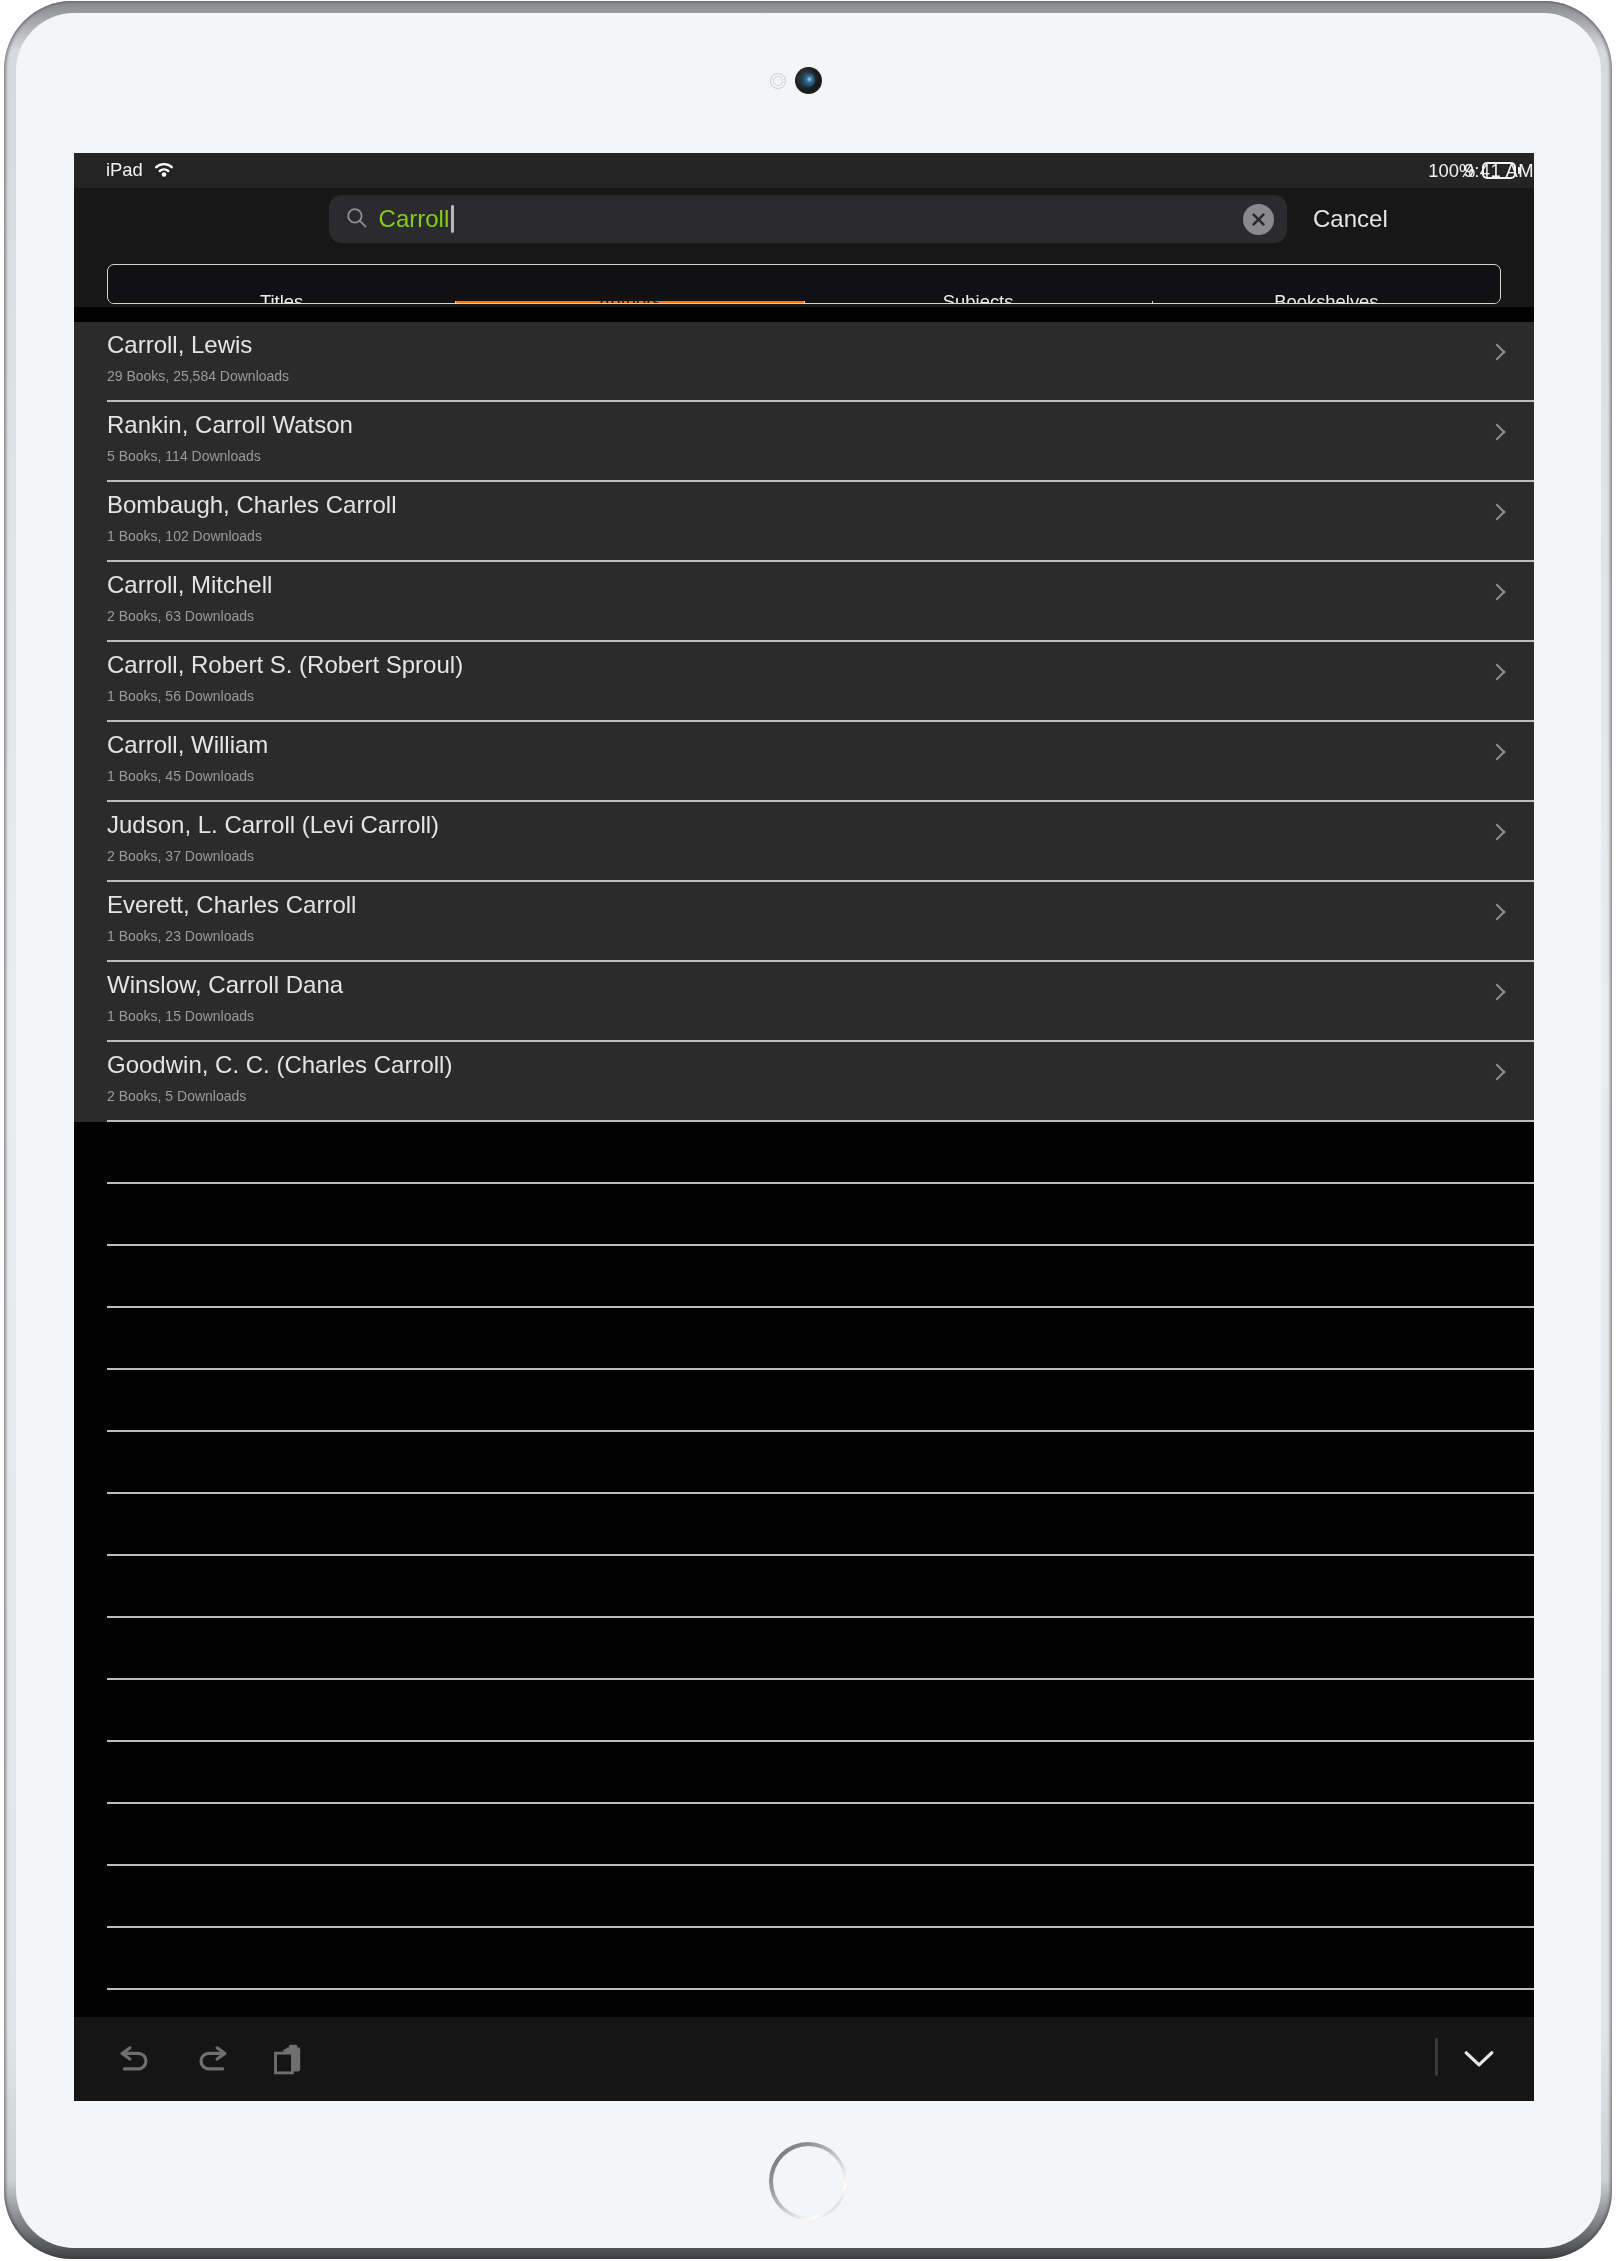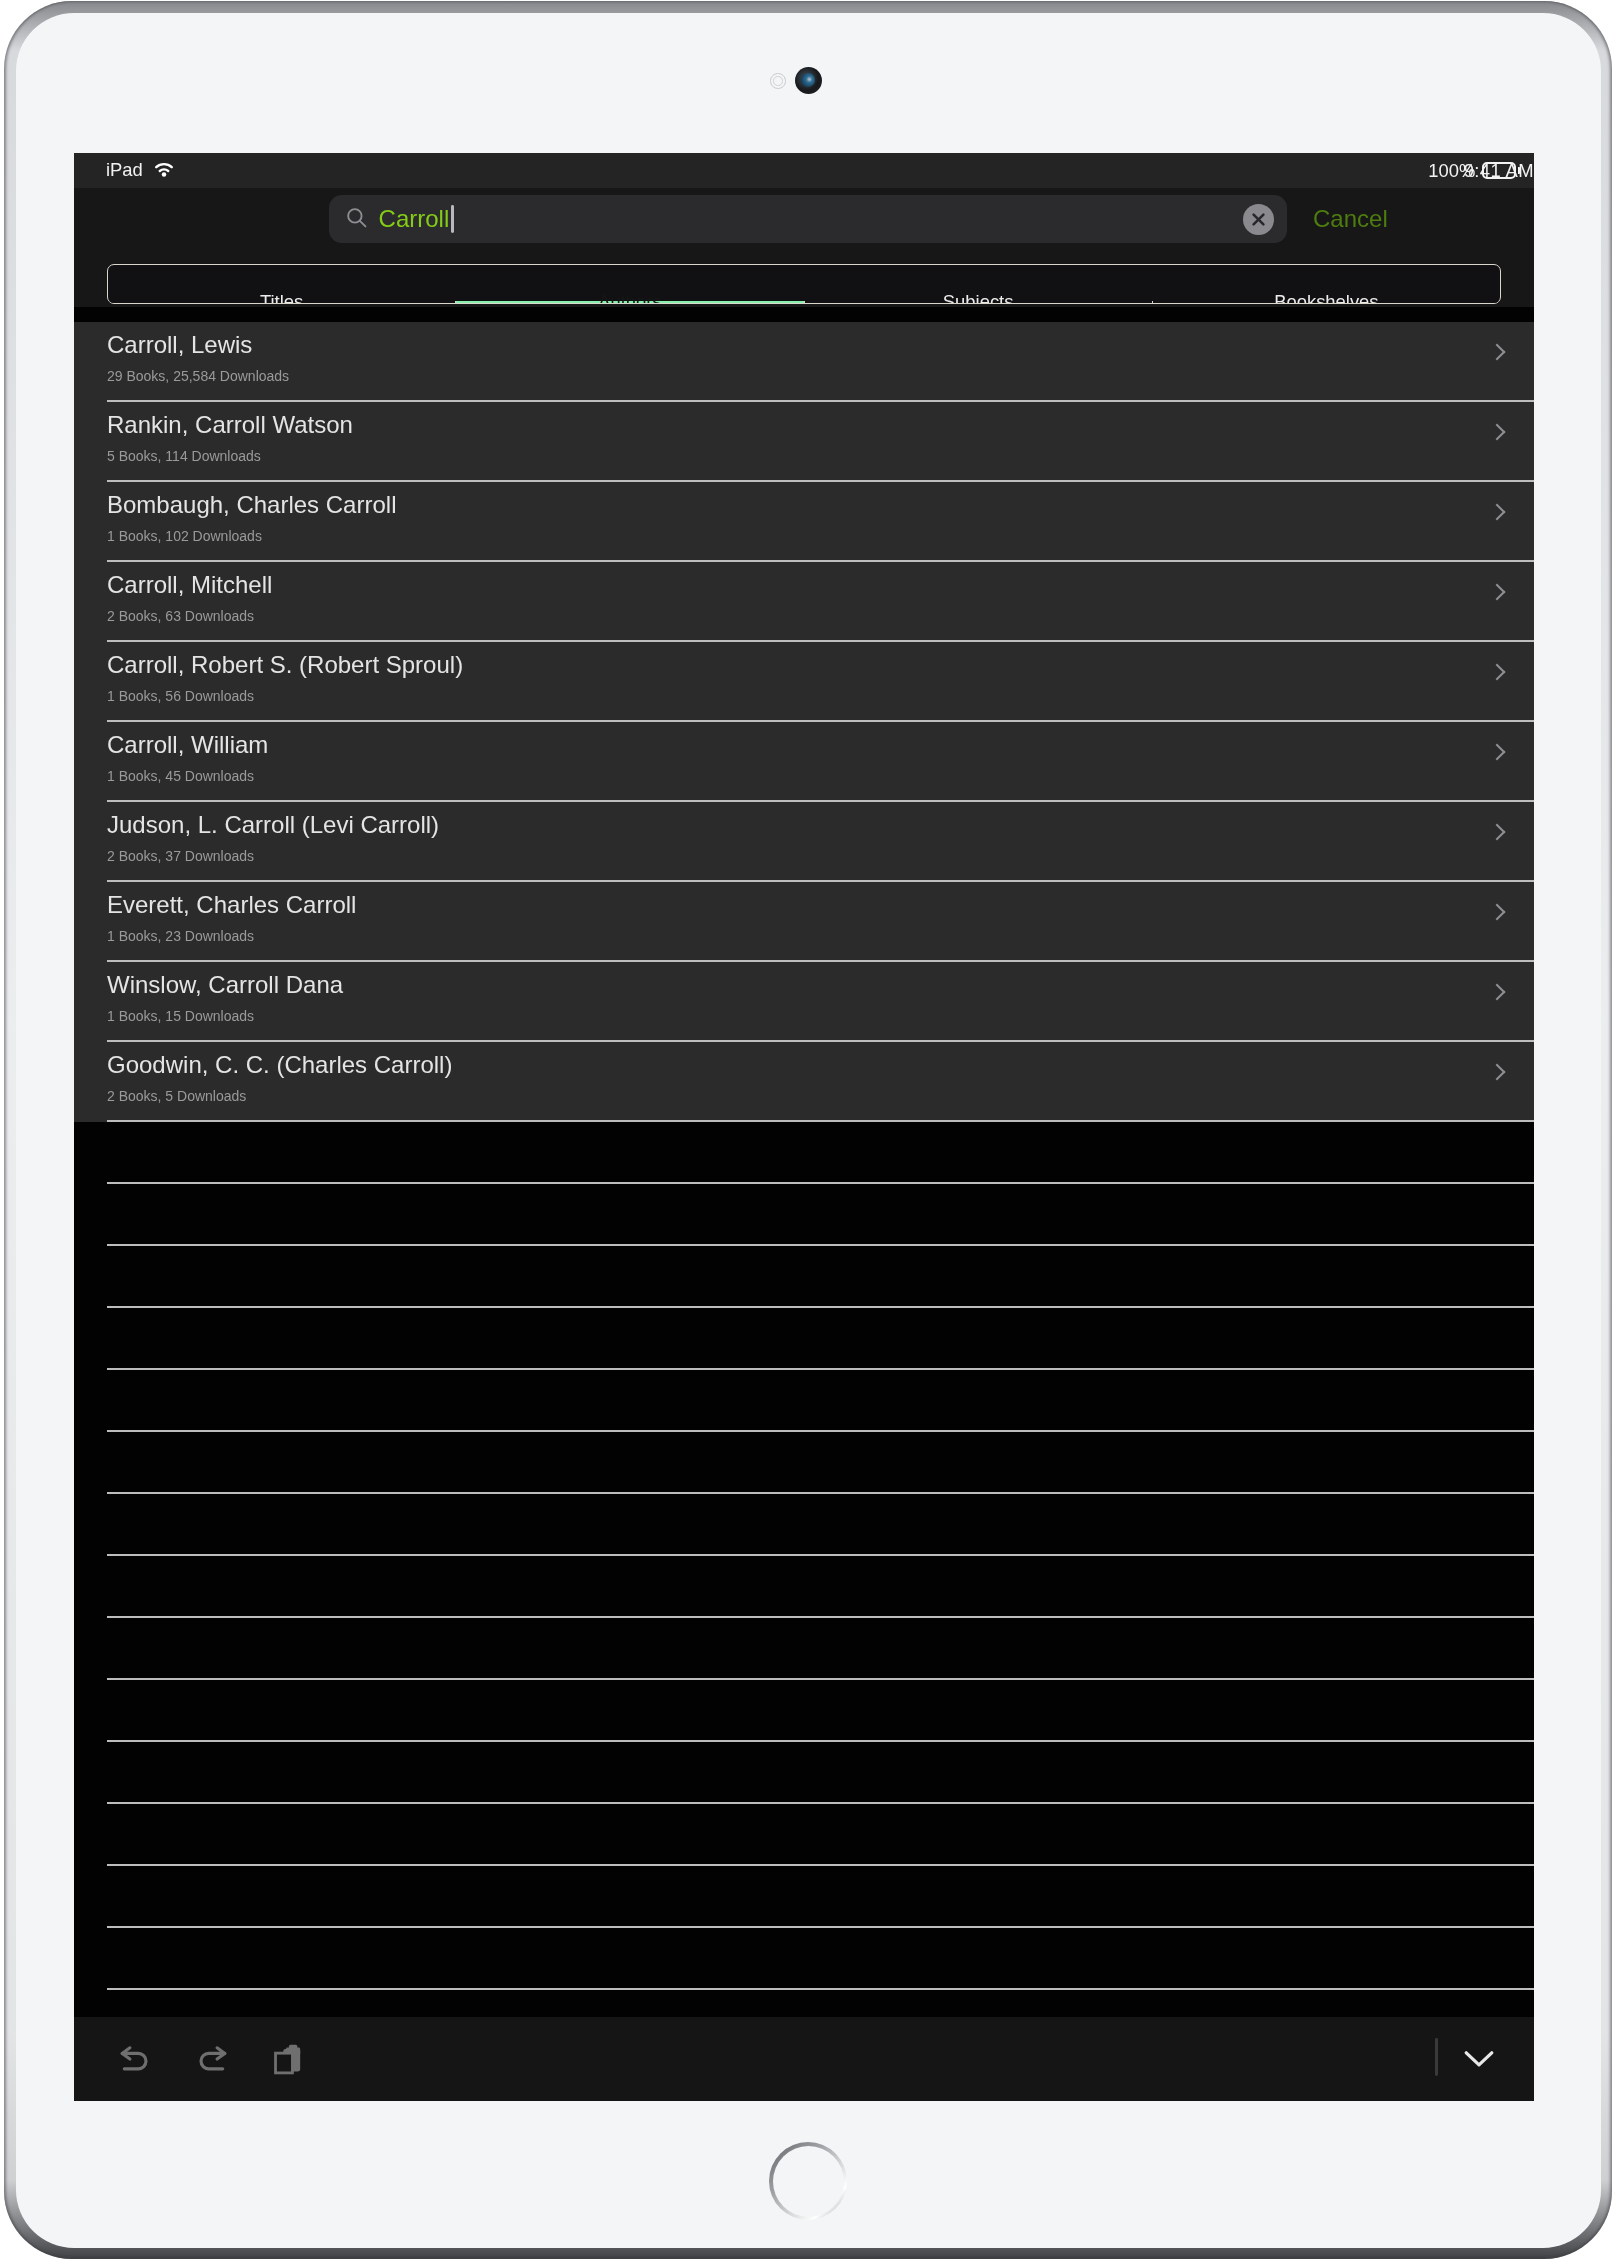--- a/index.html
+++ b/index.html
@@ -72,33 +72,33 @@
     display: flex; align-items: center; padding: 0 12.8px 0 15.6px; color: #ededed;
   }
   .search-text { font-size: 24px; margin-left: 10px; color: #84cc16; }
   .caret { width: 2.8px; height: 28px; background: #b9b9bd; margin-left: 2.1px; border-radius: 1.4px; }
   .clear-btn {
     margin-left: auto; width: 31px; height: 31px; border-radius: 50%; background: #8a8a8e;
     display: flex; align-items: center; justify-content: center;
   }
   .cancel-btn {
     position: absolute; left: 1239px; top: 0; height: 62px; display: flex; align-items: center;
-    color: #4d7c0f; font-size: 24px;
+    color: #e5e5e5; font-size: 24px;
   }
   .segmented {
     position: absolute; left: 33px; top: 76px; width: 1394px; height: 40px;
     border: 1.4px solid #d9d6cc; border-radius: 7px; display: flex; overflow: hidden;
     background: #111113;
   }
   .segment {
     flex: 1 1 0; display: flex; align-items: center; justify-content: center;
     color: #ececec; font-size: 18.4px; border-right: 1.4px solid #d9d6cc; background: #111113; margin-top: 36px;
   }
   .segment:last-child { border-right: none; }
-  .segment.selected { background: #86efac; color: #161616; text-align: right; }
+  .segment.selected { background: #f97316; color: #161616; text-align: right; }
 
   
   .list { position: relative; height: 1710px; background: #020202; padding-top: 15px; overflow: hidden; }
   .result-row {
     position: relative; height: 80px; background: #2b2b2b; padding: 8.5px 64px 0 33px;
   }
   .result-row::after, .empty-row::after {
     content: ""; position: absolute; left: 33px; right: 0; bottom: 0; height: 2.1px; background: #bdbdbd;
   }
   .row-title { font-size: 24px; color: #e4e4e4; line-height: 28px; white-space: nowrap; }

